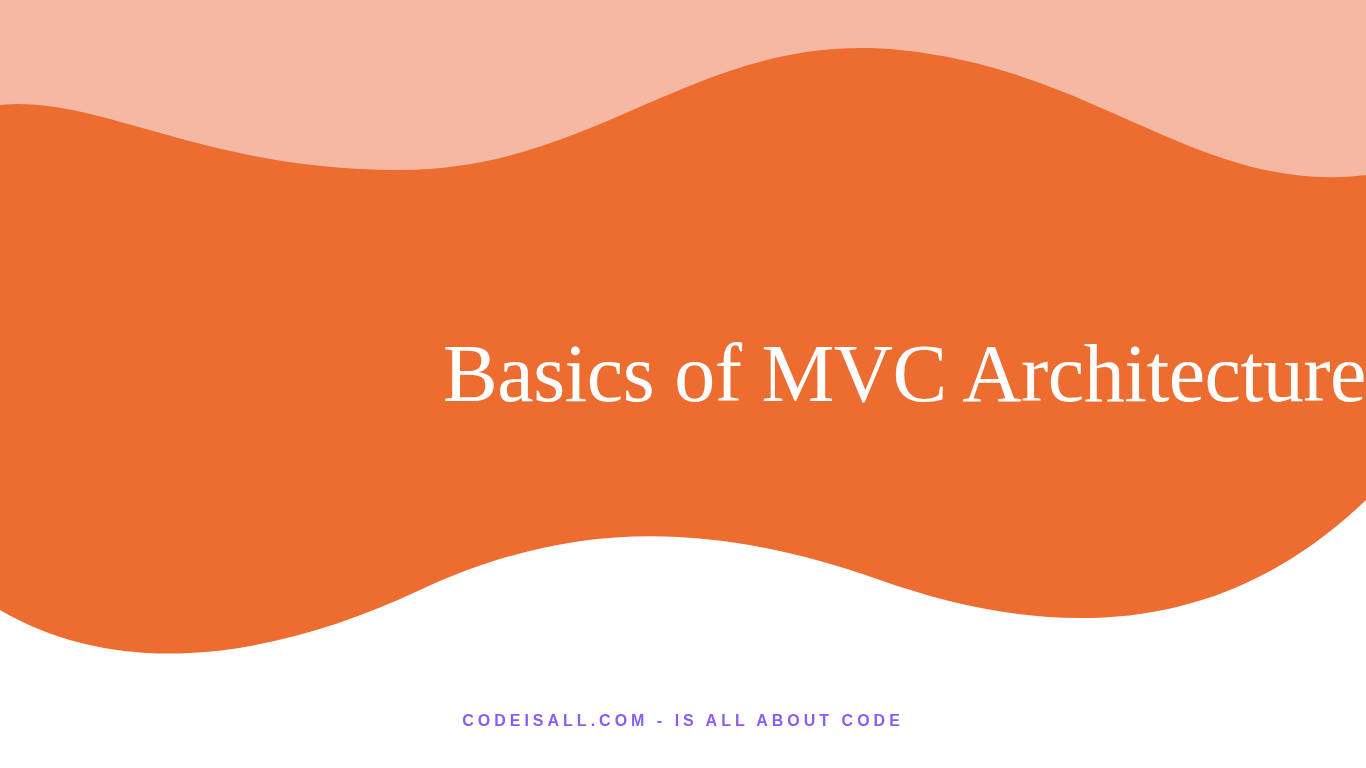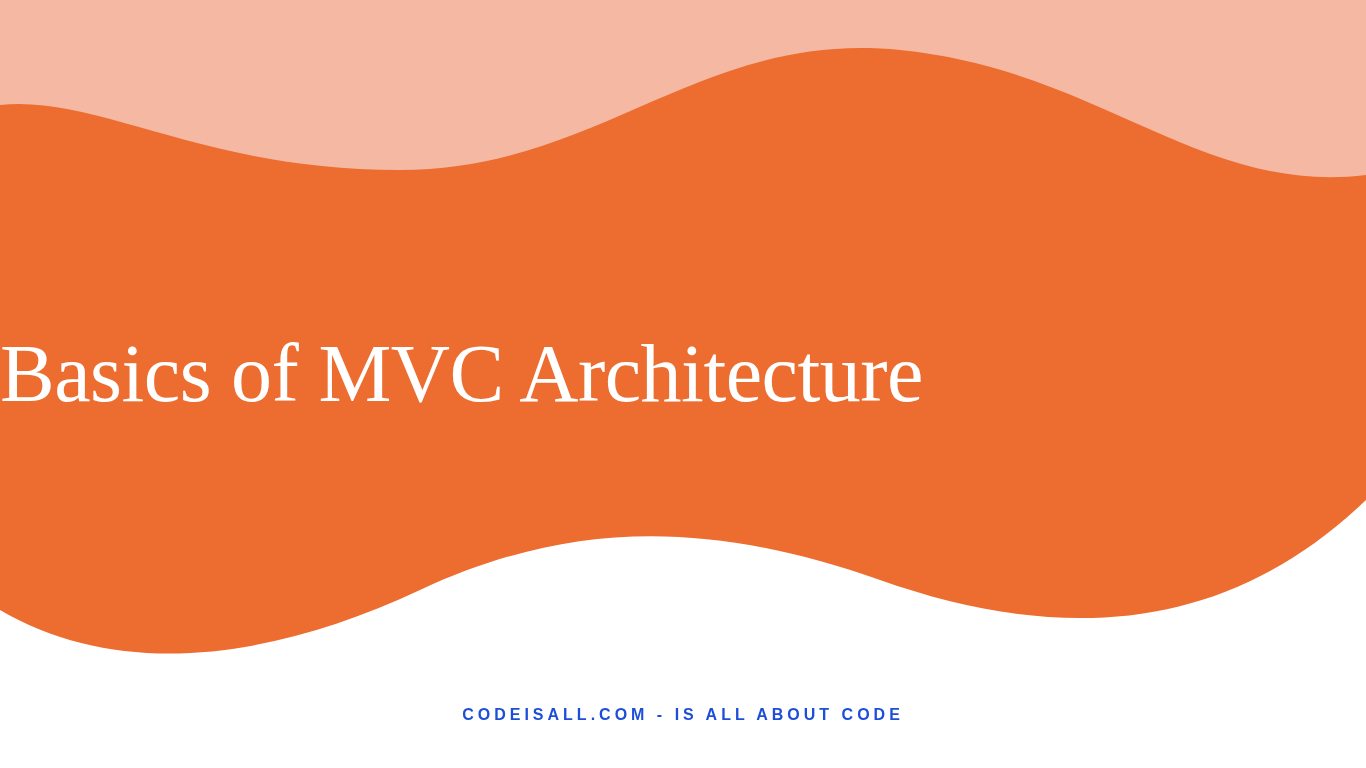--- a/index.html
+++ b/index.html
@@ -22,41 +22,41 @@
       width: 100%;
       height: 100%;
       z-index: 1;
     }
     .title-container {
       position: absolute;
       top: 50%;
       left: 50%;
       transform: translate(-50%, -60%);
       z-index: 2;
-      text-align: left;
+      text-align: right;
       width: 100%;
     }
     .title {
       color: #ffffff;
       font-size: 82px;
       font-weight: 400;
       line-height: 1.25;
       letter-spacing: -0.5px;
     }
     .footer {
       position: absolute;
-      bottom: 44px;
+      bottom: 38px;
       left: 50%;
       transform: translateX(-50%);
       z-index: 2;
       font-family: Arial, Helvetica, sans-serif;
       font-size: 16px;
       font-weight: bold;
       letter-spacing: 4px;
-      color: #1d4ed8;
+      color: #8b5cf6;
       text-transform: uppercase;
       white-space: nowrap;
     }
   </style>
 </head>
 <body>
 
 <svg class="bg-layer" viewBox="0 0 1366 768" preserveAspectRatio="none">
 
   <path fill="#f5b9a3" d="M0,0 L1366,0 L1366,180 C1200,200 1100,75 900,55 C700,35 600,175 400,175 C200,175 100,100 0,110 Z"></path>

